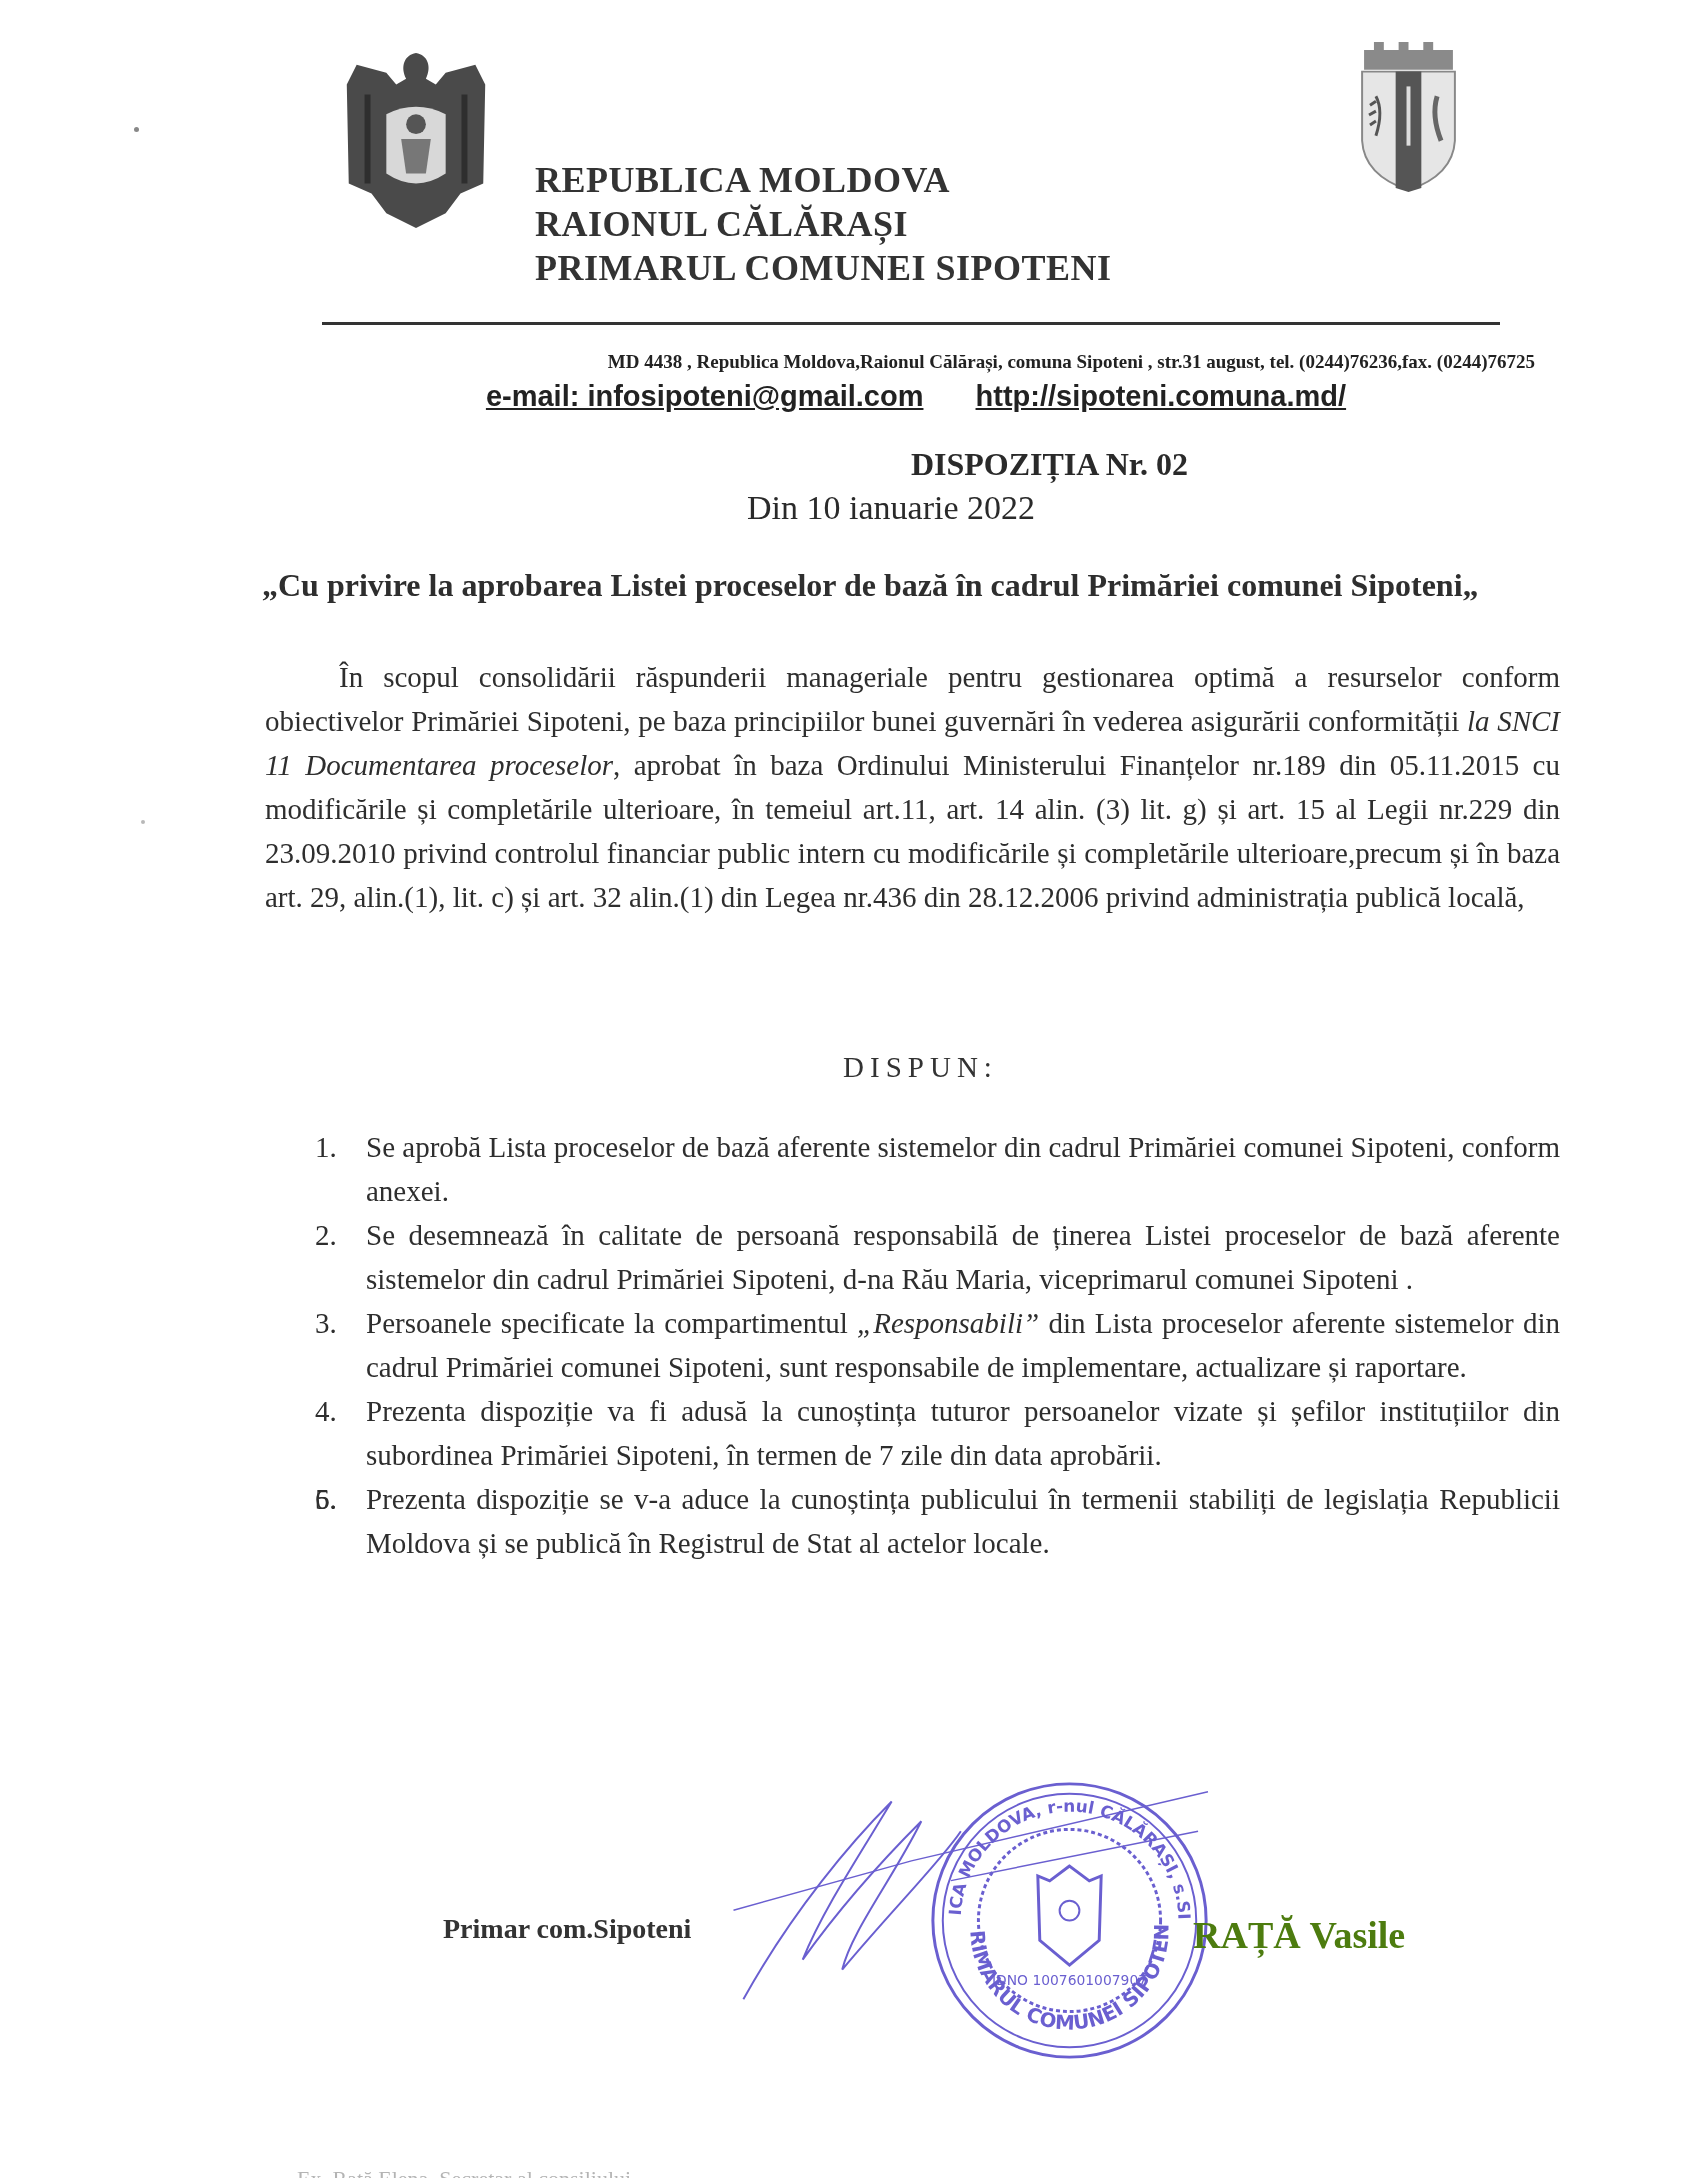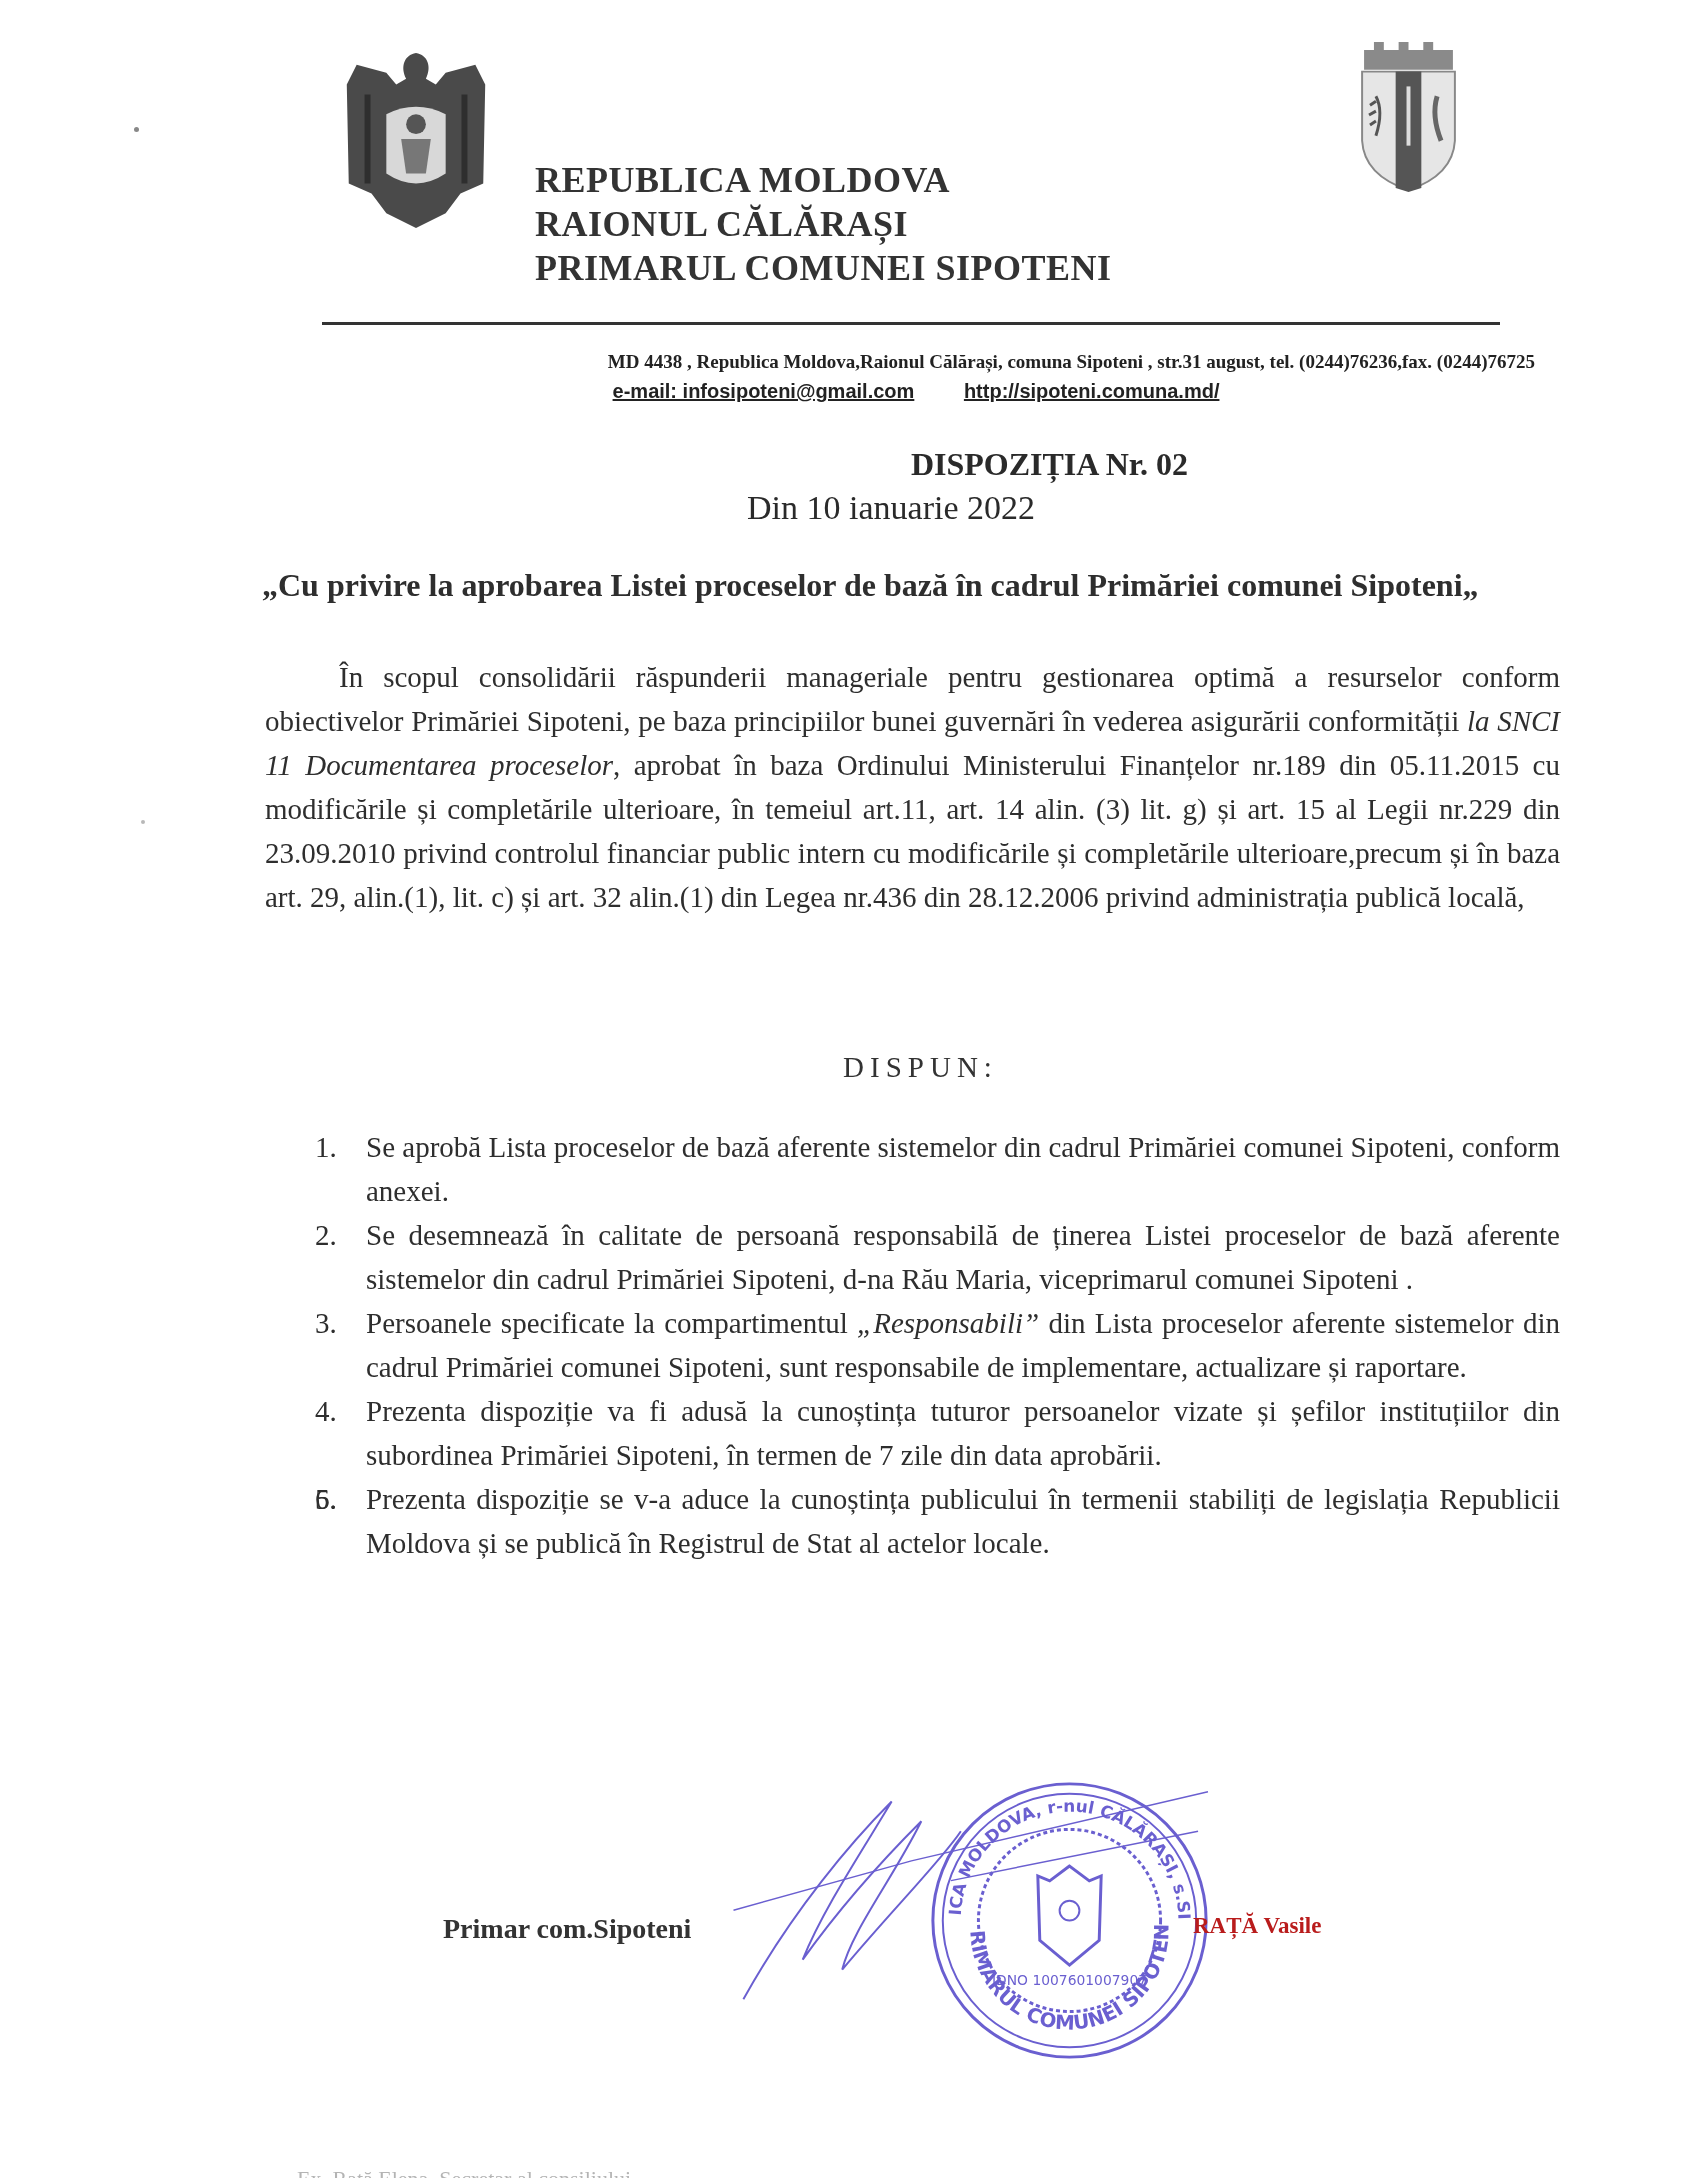--- a/index.html
+++ b/index.html
@@ -5,38 +5,38 @@
   html, body { margin: 0; padding: 0; background: #ffffff; }
   body { width: 1683px; height: 2178px; position: relative; overflow: hidden;
          font-family: "Liberation Serif", "DejaVu Serif", serif; color: #2a2a2a; }
   .crest { position: absolute; }
   .header-title { position: absolute; left: 535px; top: 158px; width: 752px; text-align: left;
                   font-weight: bold; font-size: 36px; line-height: 44px; color: #333; letter-spacing: 0.5px; }
   .rule { position: absolute; left: 322px; top: 322px; width: 1178px; height: 3px; background: #333; }
   .address { position: absolute; left: 297px; top: 351px; width: 1238px; text-align: right;
              font-weight: bold; font-size: 19px; color: #222; }
   .contacts { position: absolute; left: 297px; top: 380px; width: 1238px; text-align: center;
-              font-family: "Liberation Sans", "DejaVu Sans", sans-serif; font-weight: bold; font-size: 20px; color: #222; }
+              font-family: "Liberation Sans", "DejaVu Sans", sans-serif; font-weight: bold; font-size: 29px; color: #222; }
   .contacts a { color: #222; text-decoration: underline; margin: 0 22px; }
   .doc-title { position: absolute; left: 594px; top: 446px; width: 594px; text-align: right;
                font-weight: bold; font-size: 32px; color: #2a2a2a; }
   .doc-date { position: absolute; left: 594px; top: 489px; width: 594px; text-align: center;
               font-size: 34px; color: #2a2a2a; }
   .subject { position: absolute; left: 262px; top: 567px; width: 1307px;
              font-weight: bold; font-size: 32px; color: #2e2e2e; }
   .preamble { position: absolute; left: 265px; top: 655px; width: 1295px;
               font-size: 29px; line-height: 44px; text-align: justify; text-indent: 74px; color: #2e2e2e; }
   .dispun { position: absolute; left: 772px; top: 1051px; width: 297px; text-align: center;
             font-size: 29px; letter-spacing: 6px; color: #333; }
   .items { position: absolute; left: 307px; top: 1125px; width: 1253px; margin: 0; padding: 0; list-style: none; }
   .items li { position: relative; padding-left: 59px; font-size: 29px; line-height: 44px;
               text-align: justify; color: #2e2e2e; }
   .items li .num { position: absolute; left: 8px; top: 0; }
   .sign-left { position: absolute; left: 443px; top: 1913px; font-weight: bold; font-size: 28px; color: #333; text-align: center; }
-  .sign-right { position: absolute; left: 1193px; top: 1913px; font-weight: bold; font-size: 23px; color: #b91c1c; }
+  .sign-right { position: absolute; left: 1193px; top: 1913px; font-weight: bold; font-size: 38px; color: #4d7c0f; }
   .footer-cut { position: absolute; left: 297px; top: 2166px; font-size: 22px; color: #777; opacity: 0.55; white-space: nowrap; }
   .stamp { position: absolute; left: 921px; top: 1772px; }
   .signature { position: absolute; left: 733px; top: 1762px; }
   .speck { position: absolute; background: #888; border-radius: 50%; }
 </style>
 </head>
 <body>
 
 <svg class="crest" style="left:327px;top:45px" width="178" height="188" viewBox="0 0 180 190">
   <path d="M90 8 C78 10 74 22 80 34 L70 40 L60 28 L30 20 L20 40 L22 140 L45 150 L60 170 L90 185 L120 170 L135 150 L158 140 L160 40 L150 20 L120 28 L110 40 L100 34 C106 22 102 10 90 8 Z" fill="#4a4a4a"></path>

